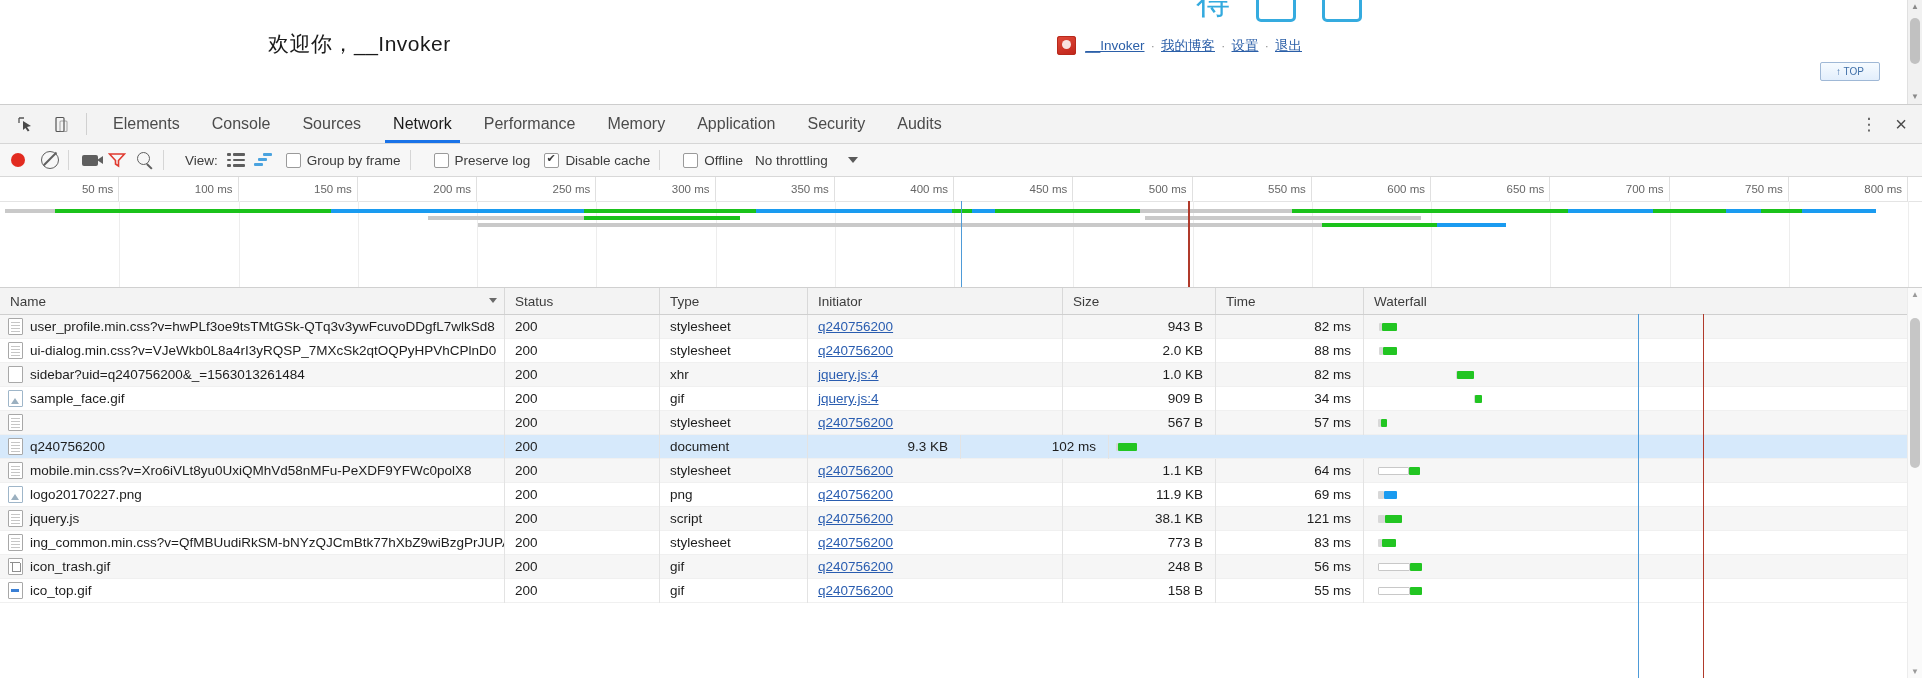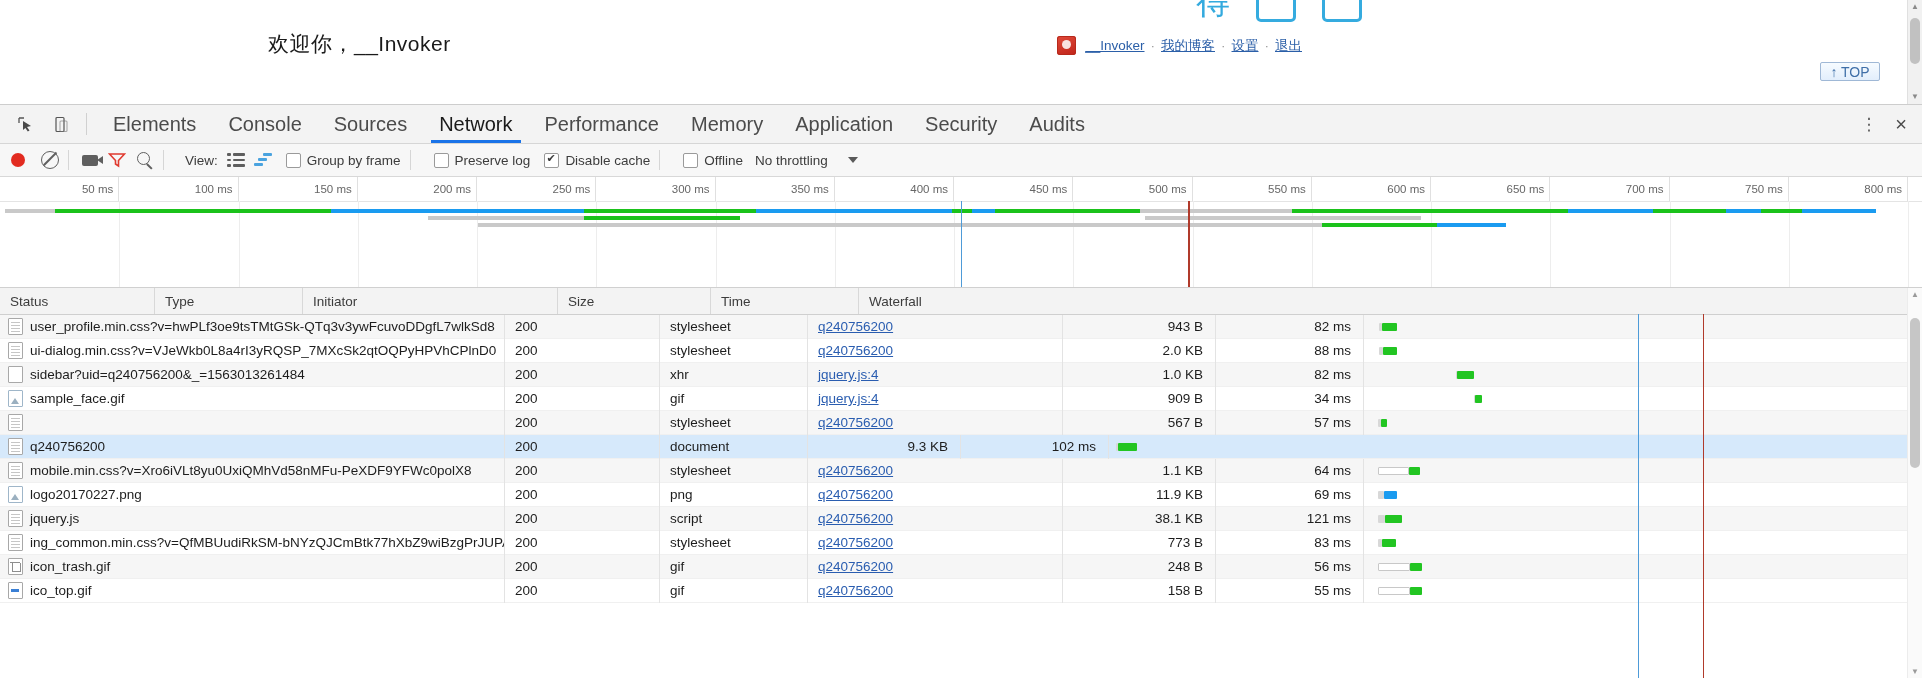--- a/index.html
+++ b/index.html
@@ -37,21 +37,21 @@
   }
   .avatar-chip::after{
     content:""; position:absolute; left:5px; top:4px; width:9px; height:9px;
     border-radius:50%; background:#fff; opacity:.85;
   }
   .top-btn {
     position: absolute; right: 42px; top: 62px;
     width: 58px; height: 17px;
     border: 1px solid #9fb8d6; border-radius: 2px;
     background: linear-gradient(#f6fbff,#e2eefc);
-    color: #3f6fa8; font-size: 14px;
+    color: #3f6fa8; font-size: 10px;
     display: flex; align-items: center; justify-content: center;
   }
   .page-icons {
     position: absolute; right: 560px; top: -14px;
     display: flex; gap: 26px; color: #27a3d6;
   }
   .page-icons .gicon {
     width: 34px; height: 30px; border: 3px solid #2aa6dd; border-radius: 5px;
     opacity: .95;
   }
@@ -87,21 +87,21 @@
   .dt-iconbtn {
     width: 30px; height: 30px; margin-left: 6px;
     display: flex; align-items: center; justify-content: center;
     color: #5a5a5a; border-radius: 2px;
   }
   .dt-iconbtn.first { margin-left: 10px; }
   .dt-vsep { width: 1px; height: 22px; background: #d0d0d0; margin: 0 10px; }
   .dt-tabs { display: flex; align-items: stretch; height: 100%; }
   .dt-tab {
     padding: 0 16px; display: flex; align-items: center;
-    font-size: 20px; color: #4b4b4b; position: relative; white-space: nowrap;
+    font-size: 16px; color: #4b4b4b; position: relative; white-space: nowrap;
   }
   .dt-tab.active { color: #1a1a1a; }
   .dt-tab.active::after {
     content: ""; position: absolute; left: 8px; right: 8px; bottom: 0;
     height: 3px; background: #1a73e8;
   }
   .dt-tabbar-right {
     position: absolute; right: 8px; top: 0; height: 38px;
     display: flex; align-items: center; gap: 6px;
   }
@@ -466,20 +466,24 @@
           <div class="ov-band" style="left: 1436.75px; width: 68.9639px; top: 46px; background: rgb(26, 155, 240);"></div>
         </div>
       <div id="ov-markers">
           <div class="ov-marker blue" style="left: 960.896px;"></div>
           <div class="ov-marker red" style="left: 1188.48px;"></div>
         </div>
     </div>
 
     <div class="dt-grid">
       <div class="grid-head" id="grid-head">
+          <div class="gh" style="width: 505px;">
+            <span>Name</span>
+            <span class="sort-caret"></span>
+          </div>
           <div class="gh" style="width: 155px;">
             <span>Status</span>
           </div>
           <div class="gh" style="width: 148px;">
             <span>Type</span>
           </div>
           <div class="gh" style="width: 255px;">
             <span>Initiator</span>
           </div>
           <div class="gh" style="width: 153px;">

